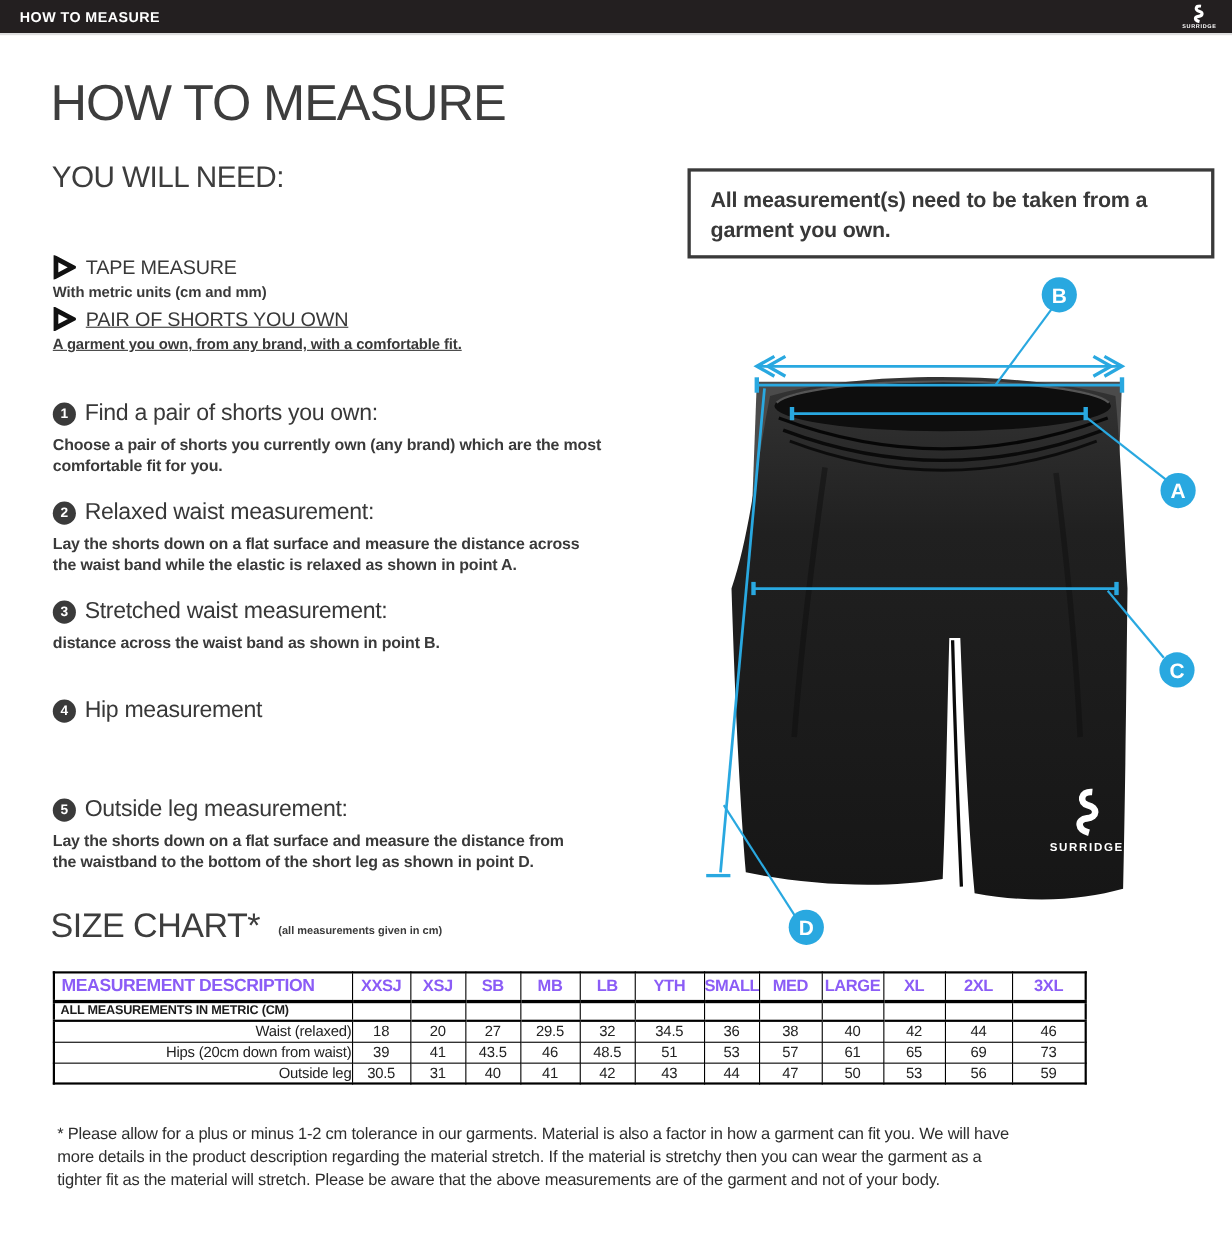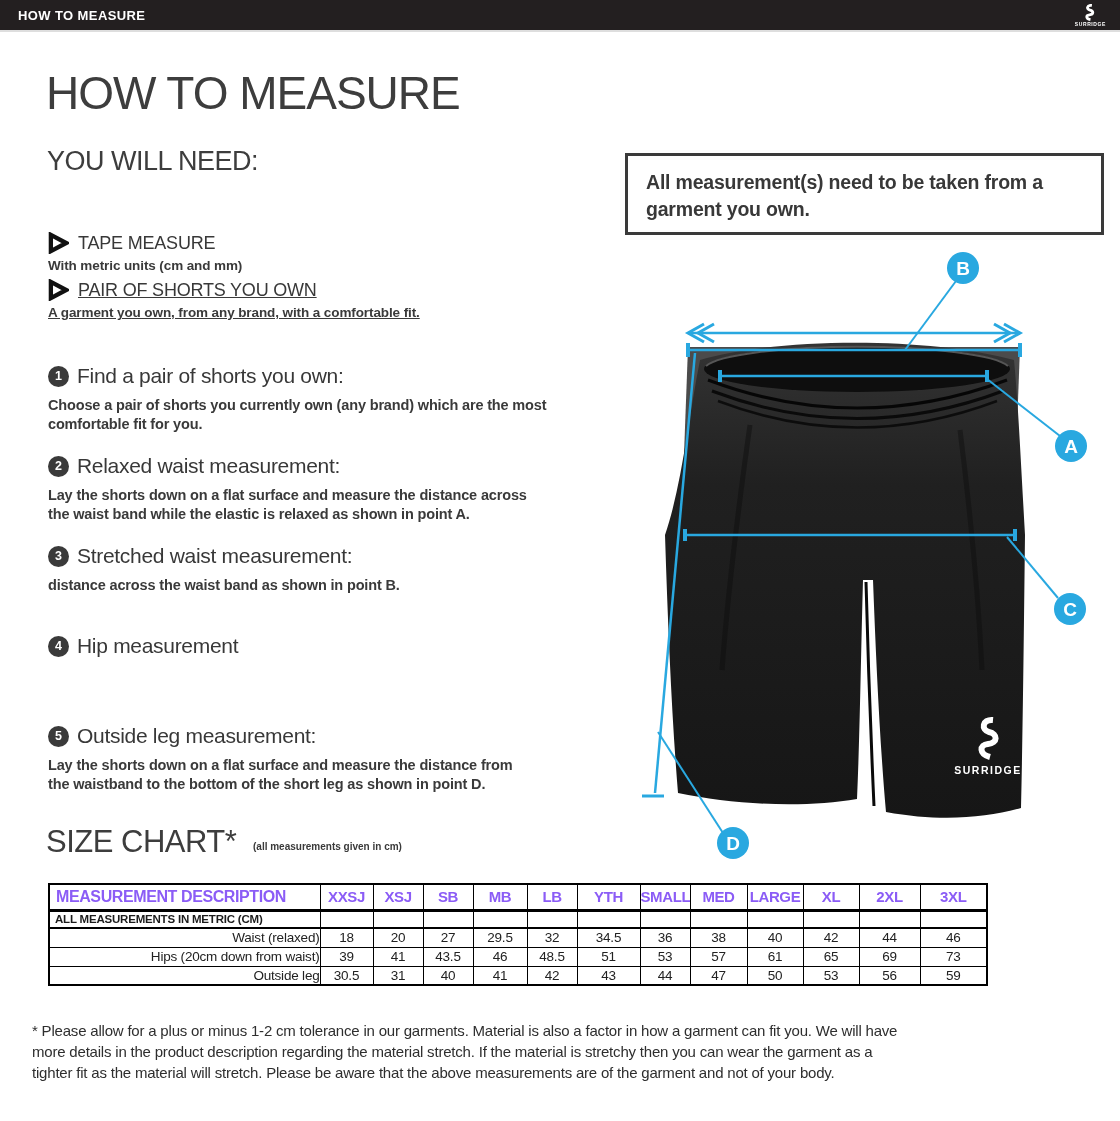--- a/index.html
+++ b/index.html
@@ -48,21 +48,21 @@
   table.size-chart th, table.size-chart td { border:1px solid #000; overflow:hidden; white-space:nowrap; }
   table.size-chart { border:2px solid #000; }
   table.size-chart thead th { height:26px; font-size:15px; font-weight:bold; color:#8b5cf6;
                               letter-spacing:-.4px; text-align:center; border-bottom:3px solid #000; }
   table.size-chart thead th.desc { text-align:left; padding-left:6px; font-size:16px; }
   table.size-chart tr.metric td { height:18px; font-size:11.5px; font-weight:bold; color:#1c1c1c;
                                   padding-left:5px; letter-spacing:-.2px; border-bottom:2px solid #000; }
   table.size-chart tr.data td { height:19px; font-size:13.5px; color:#222; text-align:center; letter-spacing:-.2px; }
   table.size-chart tr.data td.lbl { text-align:right; padding-left:5px; }
 
-  .footnote { position:absolute; left:32px; top:1020px; width:880px; font-size:15px;
+  .footnote { position:absolute; left:52px; top:1020px; width:880px; font-size:15px;
               color:#2e2e2e; line-height:21px; letter-spacing:-.2px; }
 </style>
 </head>
 <body>
 
 <div class="page">
 
   <header class="topbar">
     <span class="topbar-title">HOW TO MEASURE</span>
     <div class="topbar-logo">

